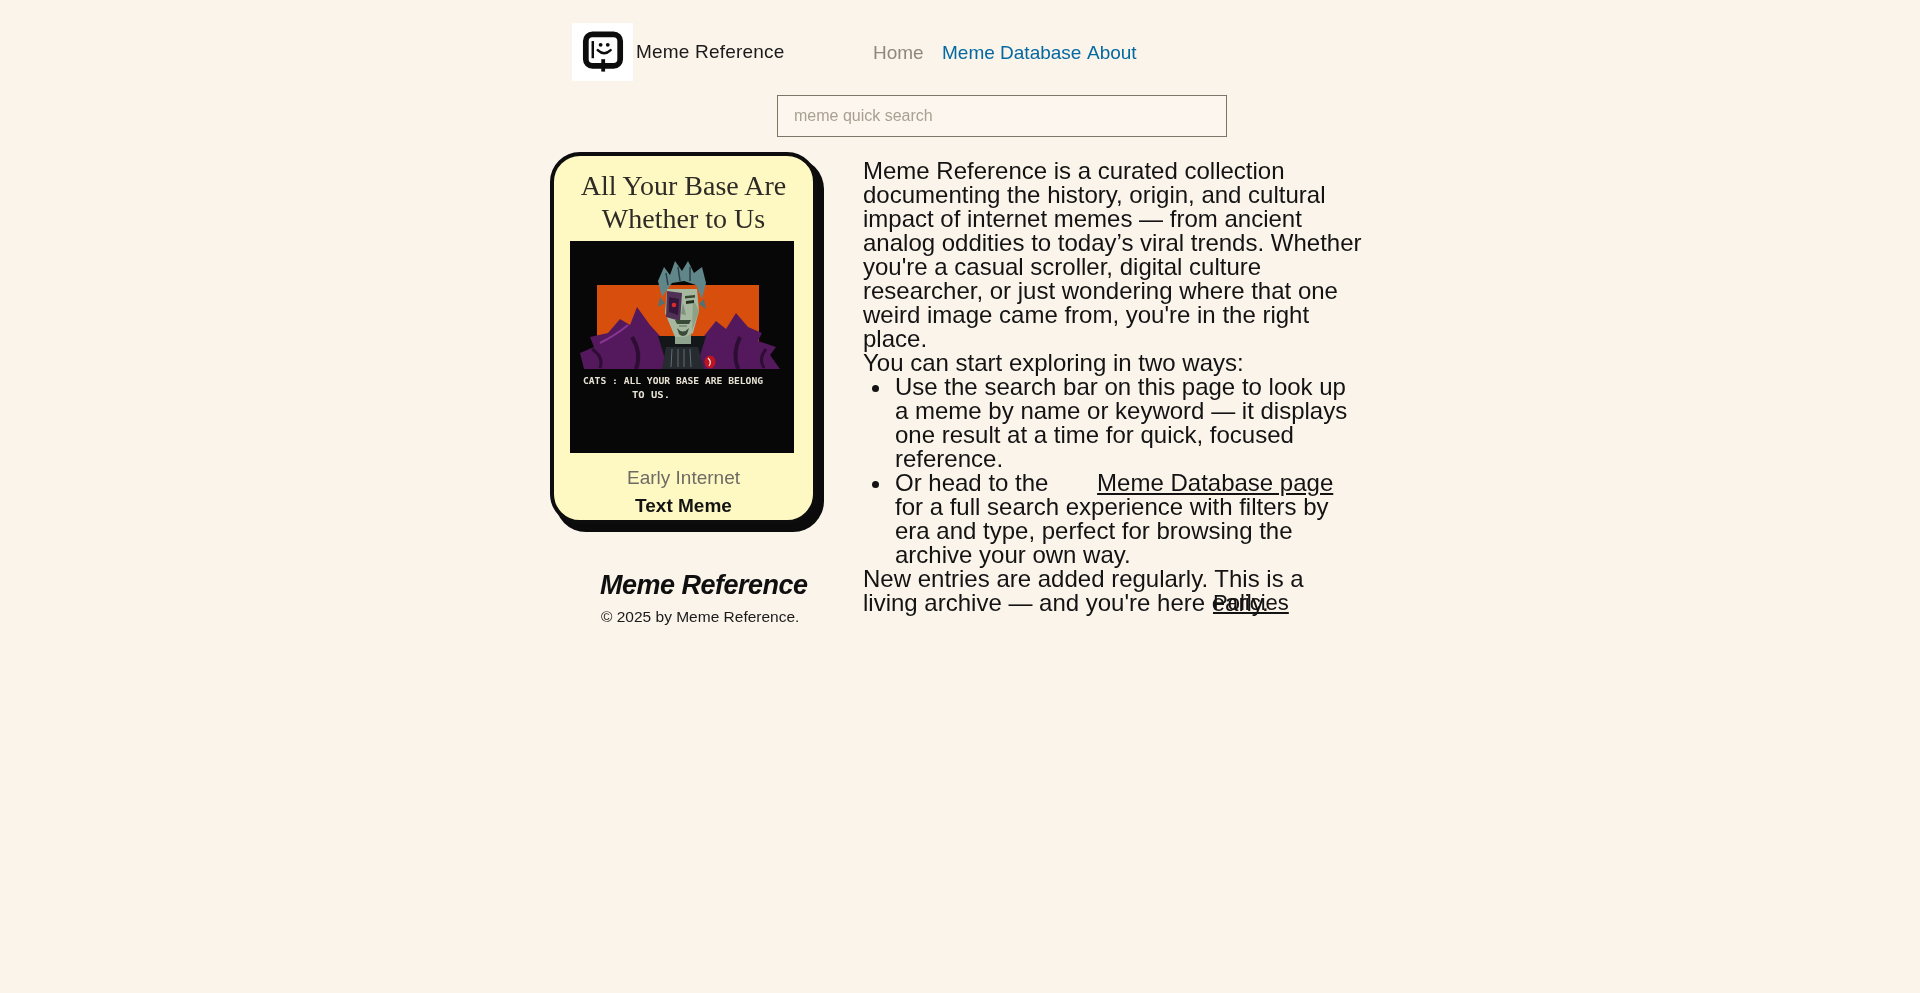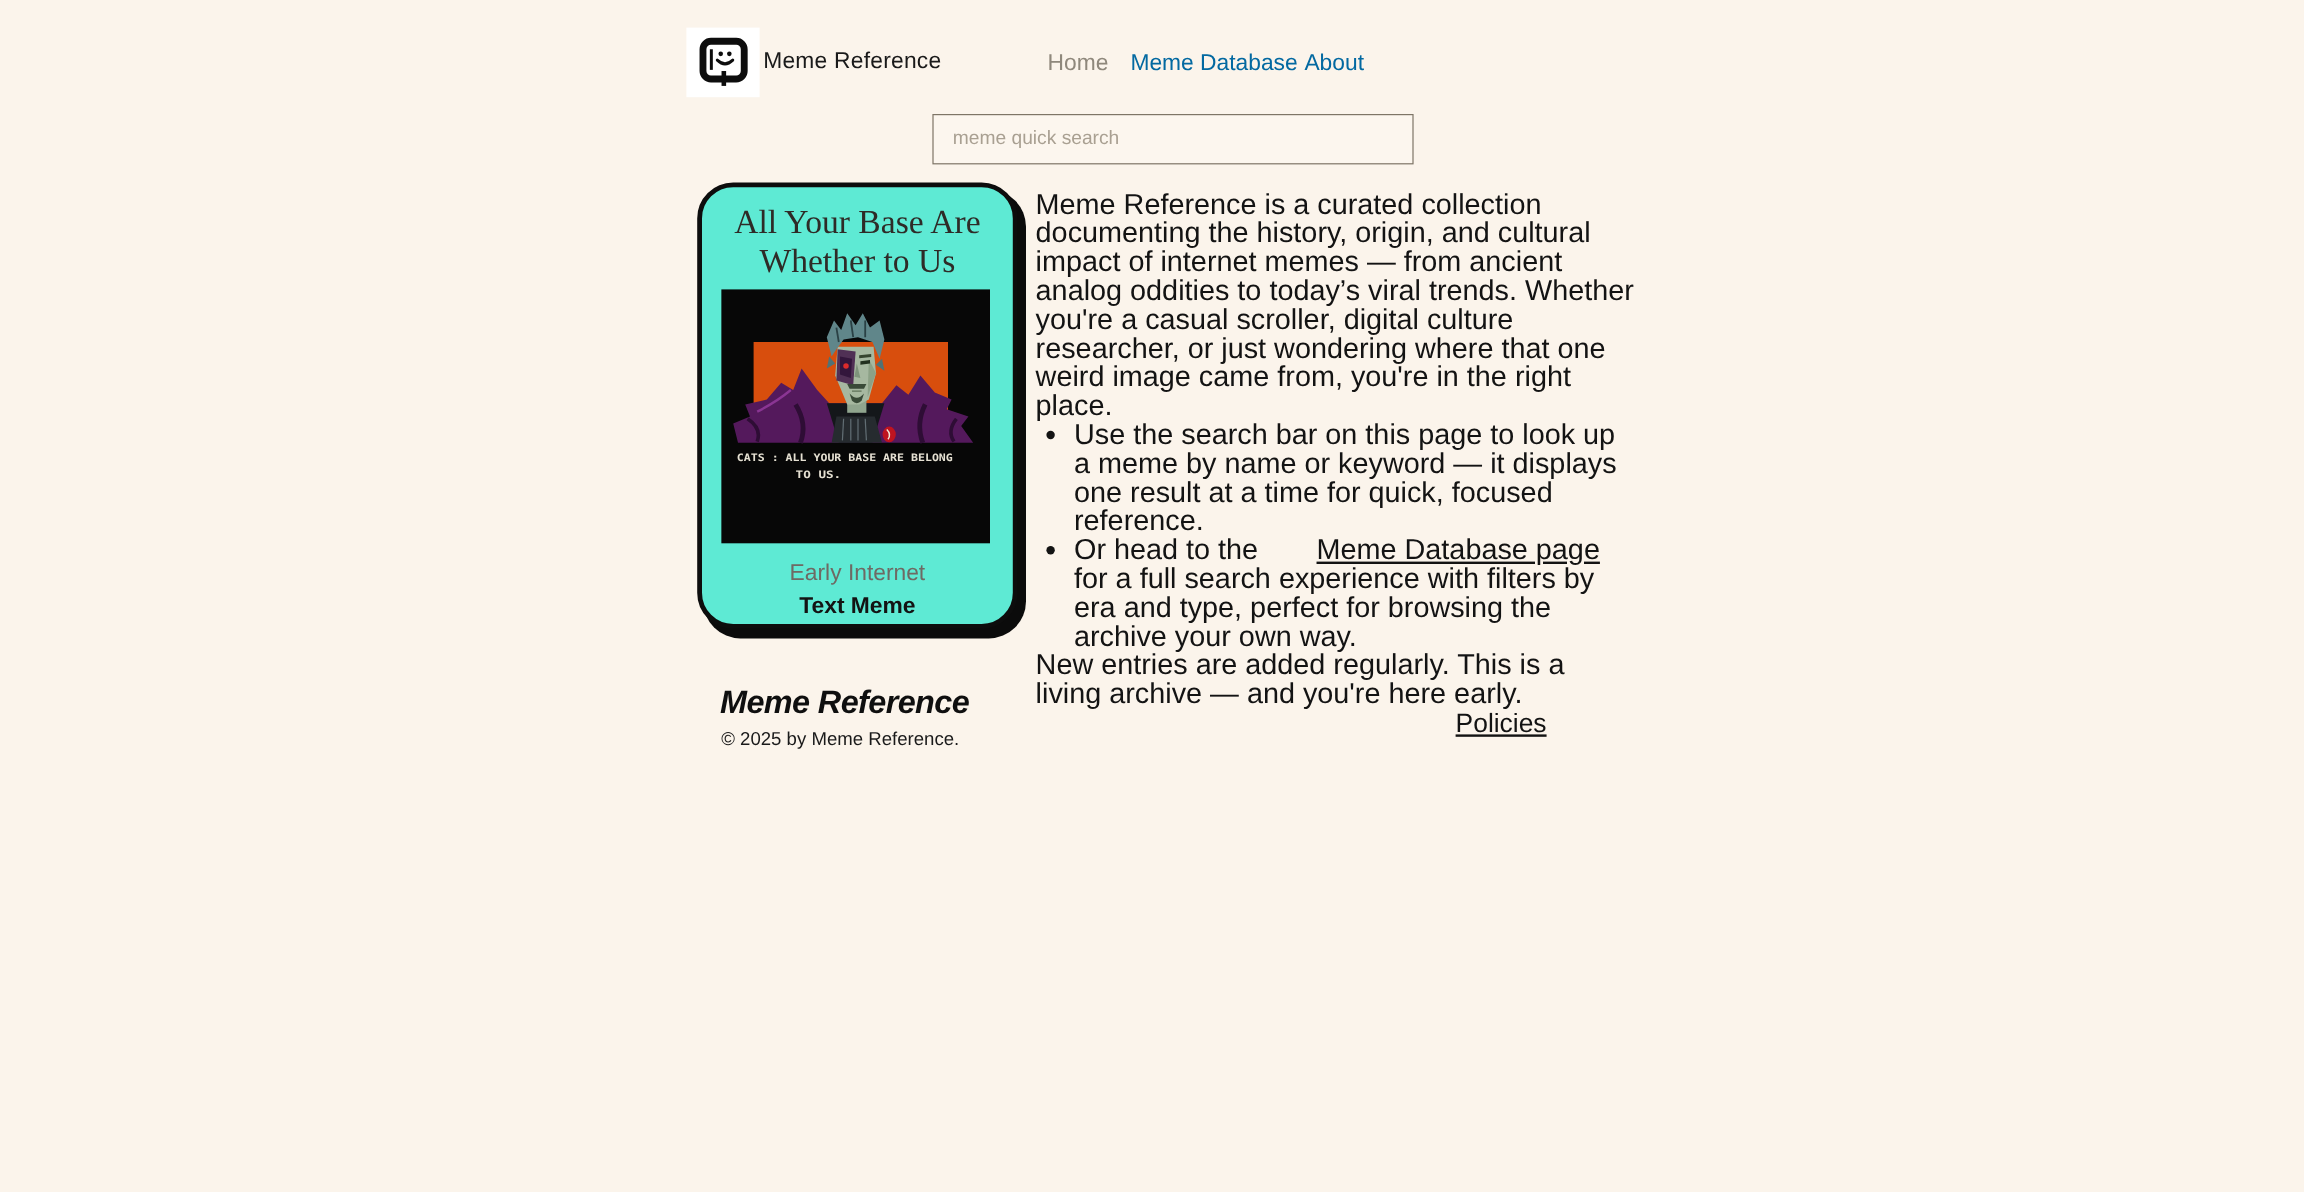--- a/index.html
+++ b/index.html
@@ -9,28 +9,28 @@
   
   .logo-chip{position:absolute;left:572px;top:23px;width:61px;height:58px;background:#FFFFFF;
     display:flex;align-items:center;justify-content:center;cursor:pointer;}
   .brand{position:absolute;left:636px;top:41px;font-size:19px;letter-spacing:.2px;color:#1A1A1A;cursor:pointer;}
   .nav-item{position:absolute;top:42px;font-size:19px;color:#0369a1;cursor:pointer;white-space:nowrap;}
   .nav-home{left:873px;color:#8F887C;}
   .nav-db{left:942px;}
   .nav-about{left:1087px;}
 
   
-  .search-input{position:absolute;left:777px;top:95px;width:401px;height:42px;box-sizing:border-box;
+  .search-input{position:absolute;left:777px;top:95px;width:450px;height:42px;box-sizing:border-box;
     background:#FCF6EE;border:1.5px solid #7E7566;border-radius:0;padding:0 16px;
     font-family:"Liberation Sans",sans-serif;font-size:16px;color:#131313;outline:none;}
   .search-input::placeholder{color:#A9A092;opacity:1;}
 
   
-  .card{position:absolute;left:581px;top:152px;width:267px;height:372px;box-sizing:border-box;
-    background:#5eead4;border:4px solid #0D0D0D;border-radius:30px;box-shadow:6px 7px 0 1px #0B0B0B;
+  .card{position:absolute;left:550px;top:152px;width:267px;height:372px;box-sizing:border-box;
+    background:#fef9c3;border:4px solid #0D0D0D;border-radius:30px;box-shadow:6px 7px 0 1px #0B0B0B;
     text-align:center;}
   .card-title{margin-top:13px;font-family:"Liberation Serif",serif;font-size:28px;line-height:33px;color:#2E2B27;}
   .meme-img{position:absolute;left:16px;top:85px;width:224px;height:212px;display:block;}
   .card-era{position:absolute;top:311px;left:0;width:100%;font-size:19px;color:#6E6A64;}
   .card-type{position:absolute;top:339px;left:0;width:100%;font-size:19px;font-weight:bold;color:#131313;}
 
   
   .intro{position:absolute;left:863px;top:159px;width:500px;font-size:24px;line-height:24px;color:#131313;}
   .intro p{margin:0;}
   .intro ul{margin:0;padding-left:30px;}
@@ -130,20 +130,21 @@
       <text x="13" y="143" textLength="180" lengthAdjust="spacingAndGlyphs" font-family="DejaVu Sans Mono, monospace" font-weight="bold" font-size="8.5" fill="#E6E1D3">CATS : ALL YOUR BASE ARE BELONG</text>
       <text x="62" y="157" textLength="38" lengthAdjust="spacingAndGlyphs" font-family="DejaVu Sans Mono, monospace" font-weight="bold" font-size="8.5" fill="#E6E1D3">TO US.</text>
     </svg>
 
     <div class="card-era">Early Internet</div>
     <div class="card-type">Text Meme</div>
   </div>
 
   <div class="intro">
     <p>Meme Reference is a curated collection documenting the history, origin, and cultural impact of internet memes — from ancient analog oddities to today’s viral trends. Whether you're a casual scroller, digital culture researcher, or just wondering where that one weird image came from, you're in the right place.</p>
+    <p>You can start exploring in two ways:</p>
     <ul>
       <li>Use the search bar on this page to look up a meme by name or keyword — it displays one result at a time for quick, focused reference.</li>
       <li><span>Or head to the </span><a>Meme Database page</a><span> for a full search experience with filters by era and type, perfect for browsing the archive your own way.</span></li>
     </ul>
     <p>New entries are added regularly. This is a living archive — and you're here early.</p>
   </div>
 
   <div class="footer-brand">Meme Reference</div>
   <div class="footer-copy">© 2025 by Meme Reference.</div>
   <a class="policies">Policies</a>

